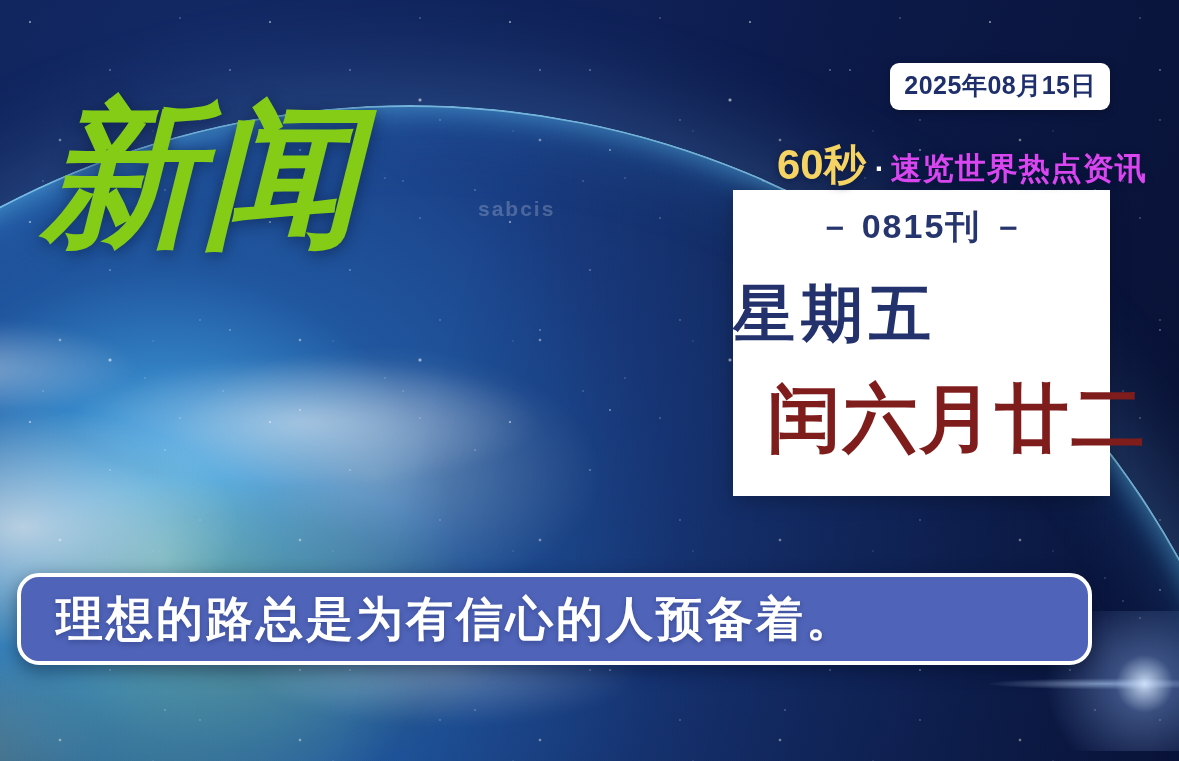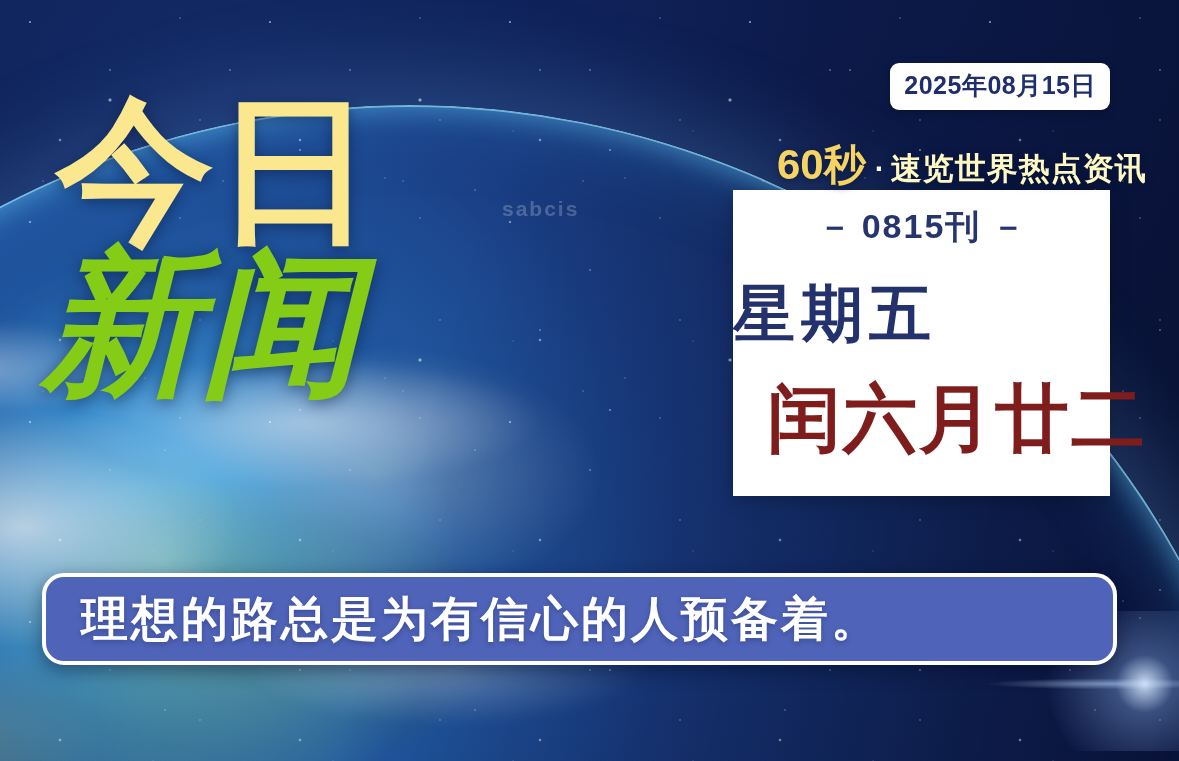--- a/index.html
+++ b/index.html
@@ -204,21 +204,21 @@
   }
   .tagline .dot {
     font-size:30px;
     font-weight:700;
     color:#ffffff;
     margin:0 6px 0 9px;
   }
   .tagline .desc {
     font-size:31px;
     font-weight:700;
-    color:#fef9c3;
+    color:#d946ef;
     letter-spacing:1px;
     text-shadow:0 2px 7px rgba(5,15,50,0.55);
   }
 
   
   .card {
     position:absolute;
     left:733px; top:190px;
     width:377px; height:306px;
     background:#ffffff;
@@ -260,21 +260,21 @@
     font-size:74px;
     font-weight:700;
     letter-spacing:2px;
     white-space:nowrap;
     text-indent:34px;
   }
 
   
   .quote-bar {
     position:absolute;
-    left:42px; bottom:96px;
+    left:17px; bottom:96px;
     width:1075px; height:92px;
     background:#4f63b8;
     border:4px solid #ffffff;
     border-radius:22px;
     z-index:9;
     display:flex;
     align-items:center;
     box-shadow:0 6px 18px rgba(5,12,40,0.45);
   }
   .quote-text {
@@ -290,21 +290,20 @@
   
   .watermark {
     position:absolute;
     left:478px; top:197px;
     font-size:21px;
     color:rgba(255,255,255,0.22);
     letter-spacing:2px;
     z-index:5;
     pointer-events:none;
     font-weight:600;
-    margin-left:24px;
   }
 </style>
 </head>
 <body>
 
 <div id="poster">
 
   <div class="space"></div>
   <div class="space-deep"></div>
 
@@ -318,21 +317,20 @@
   </div>
 
   <div class="stars s1"></div>
   <div class="stars s2"></div>
   <div class="stars s3"></div>
   <div class="flare"></div>
 
   <div class="watermark">sabcis</div>
 
   <div class="headline">
-    <span class="l1">今日</span>
     <span class="l2">新闻</span>
   </div>
 
   <div class="date-badge">2025年08月15日</div>
 
   <div class="tagline">
     <span class="sec">60秒</span>
     <span class="dot">·</span>
     <span class="desc">速览世界热点资讯</span>
   </div>

